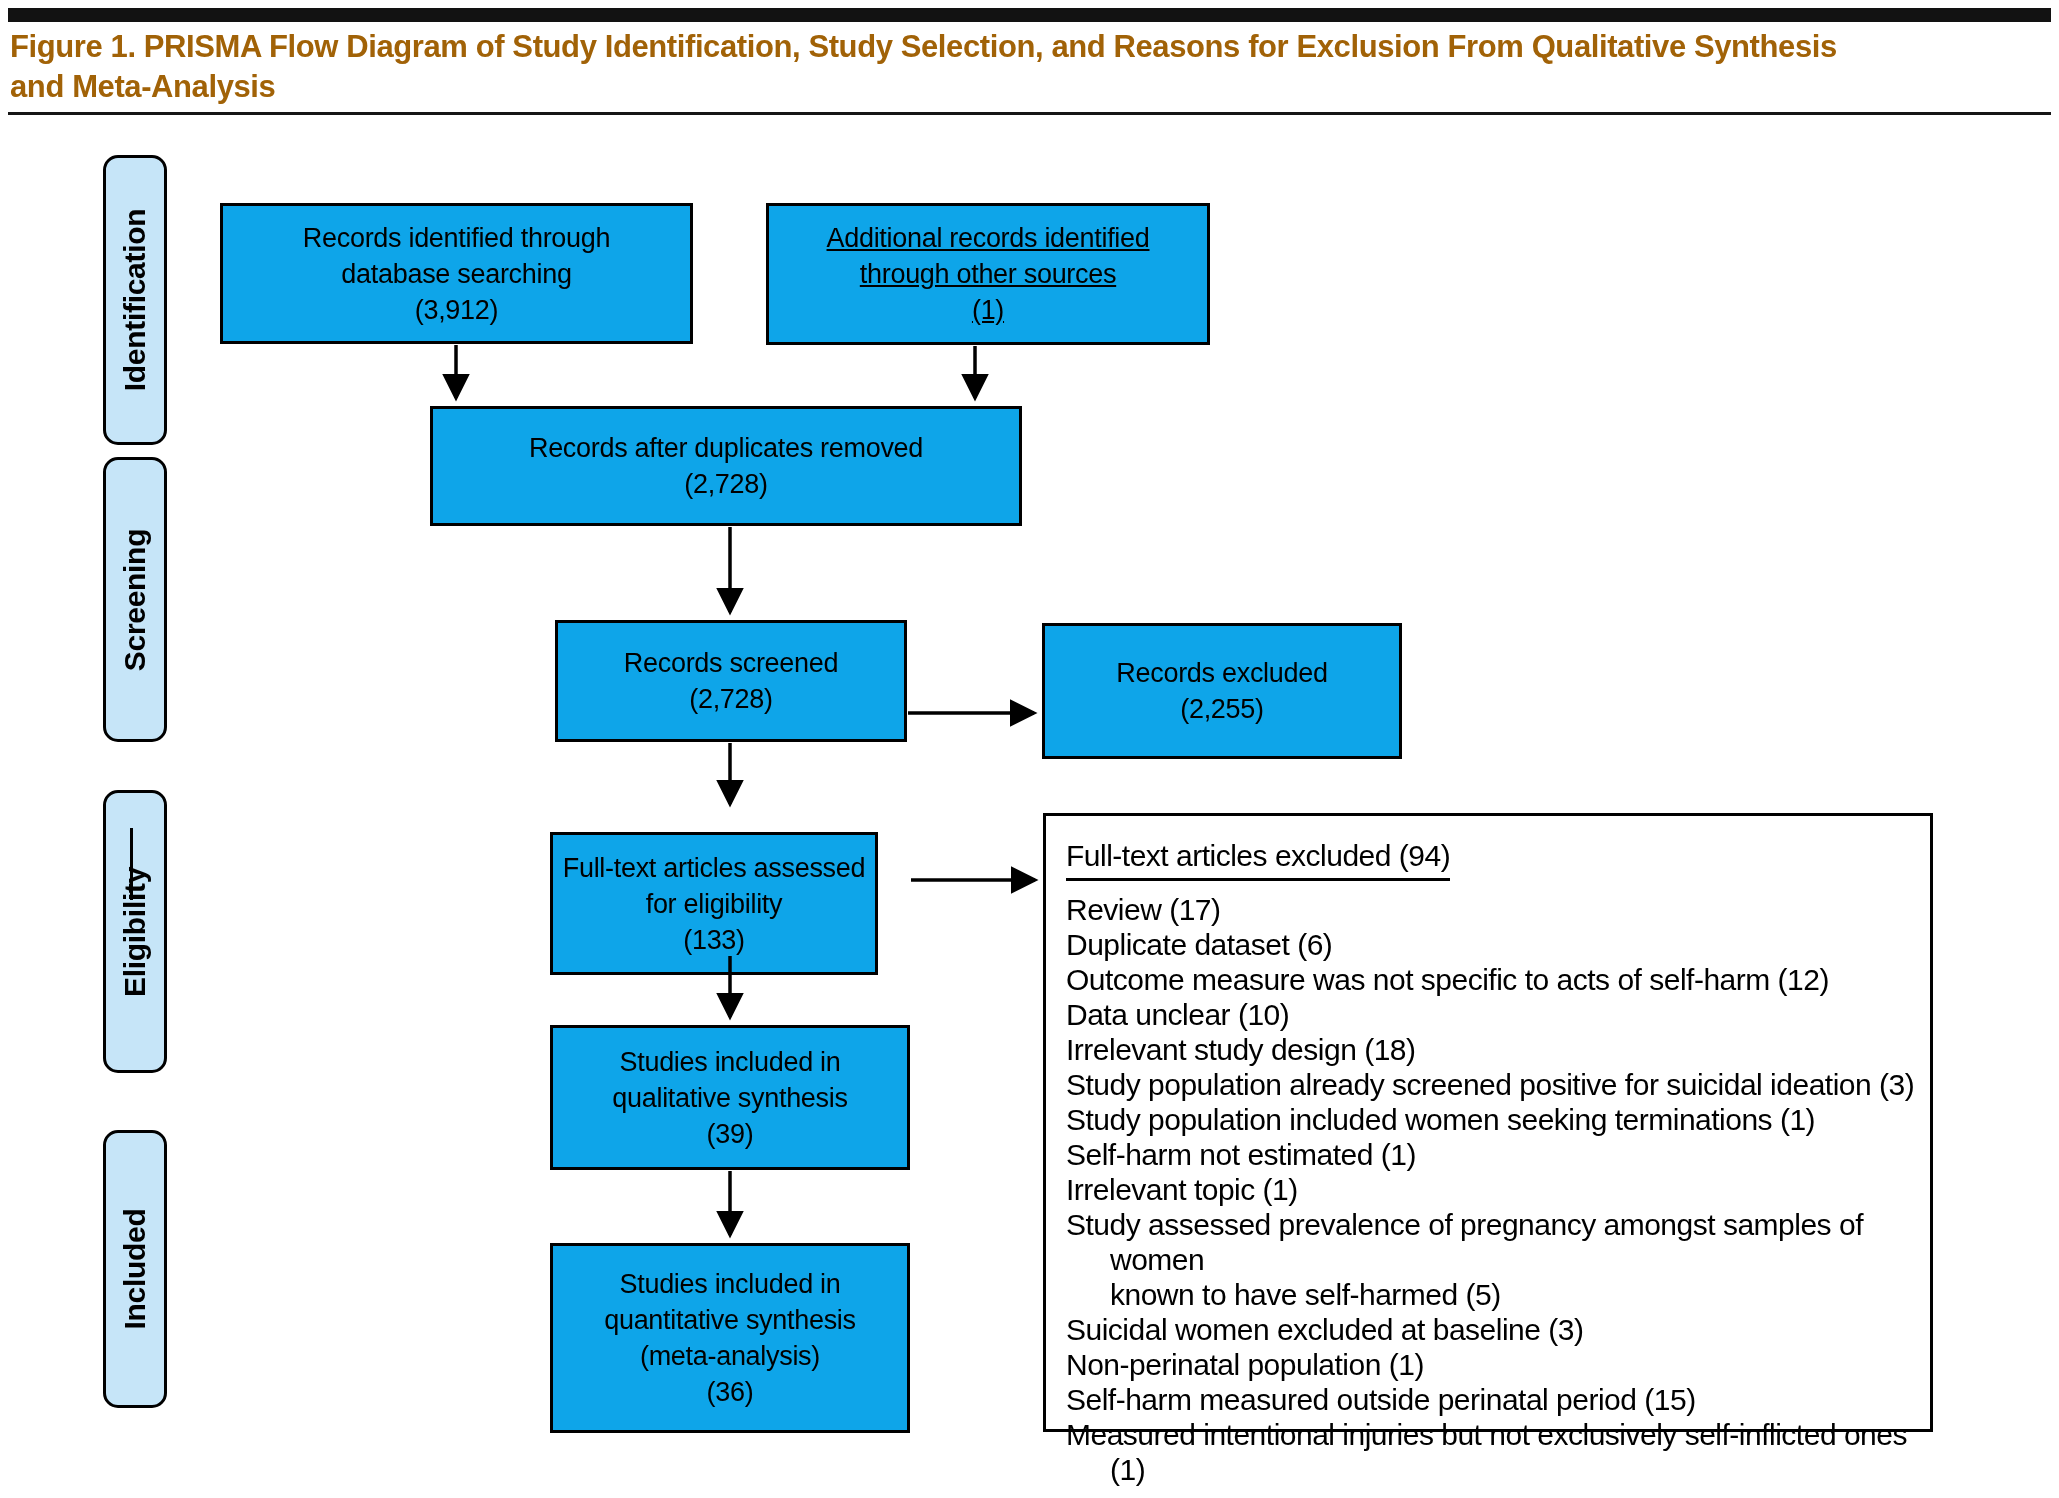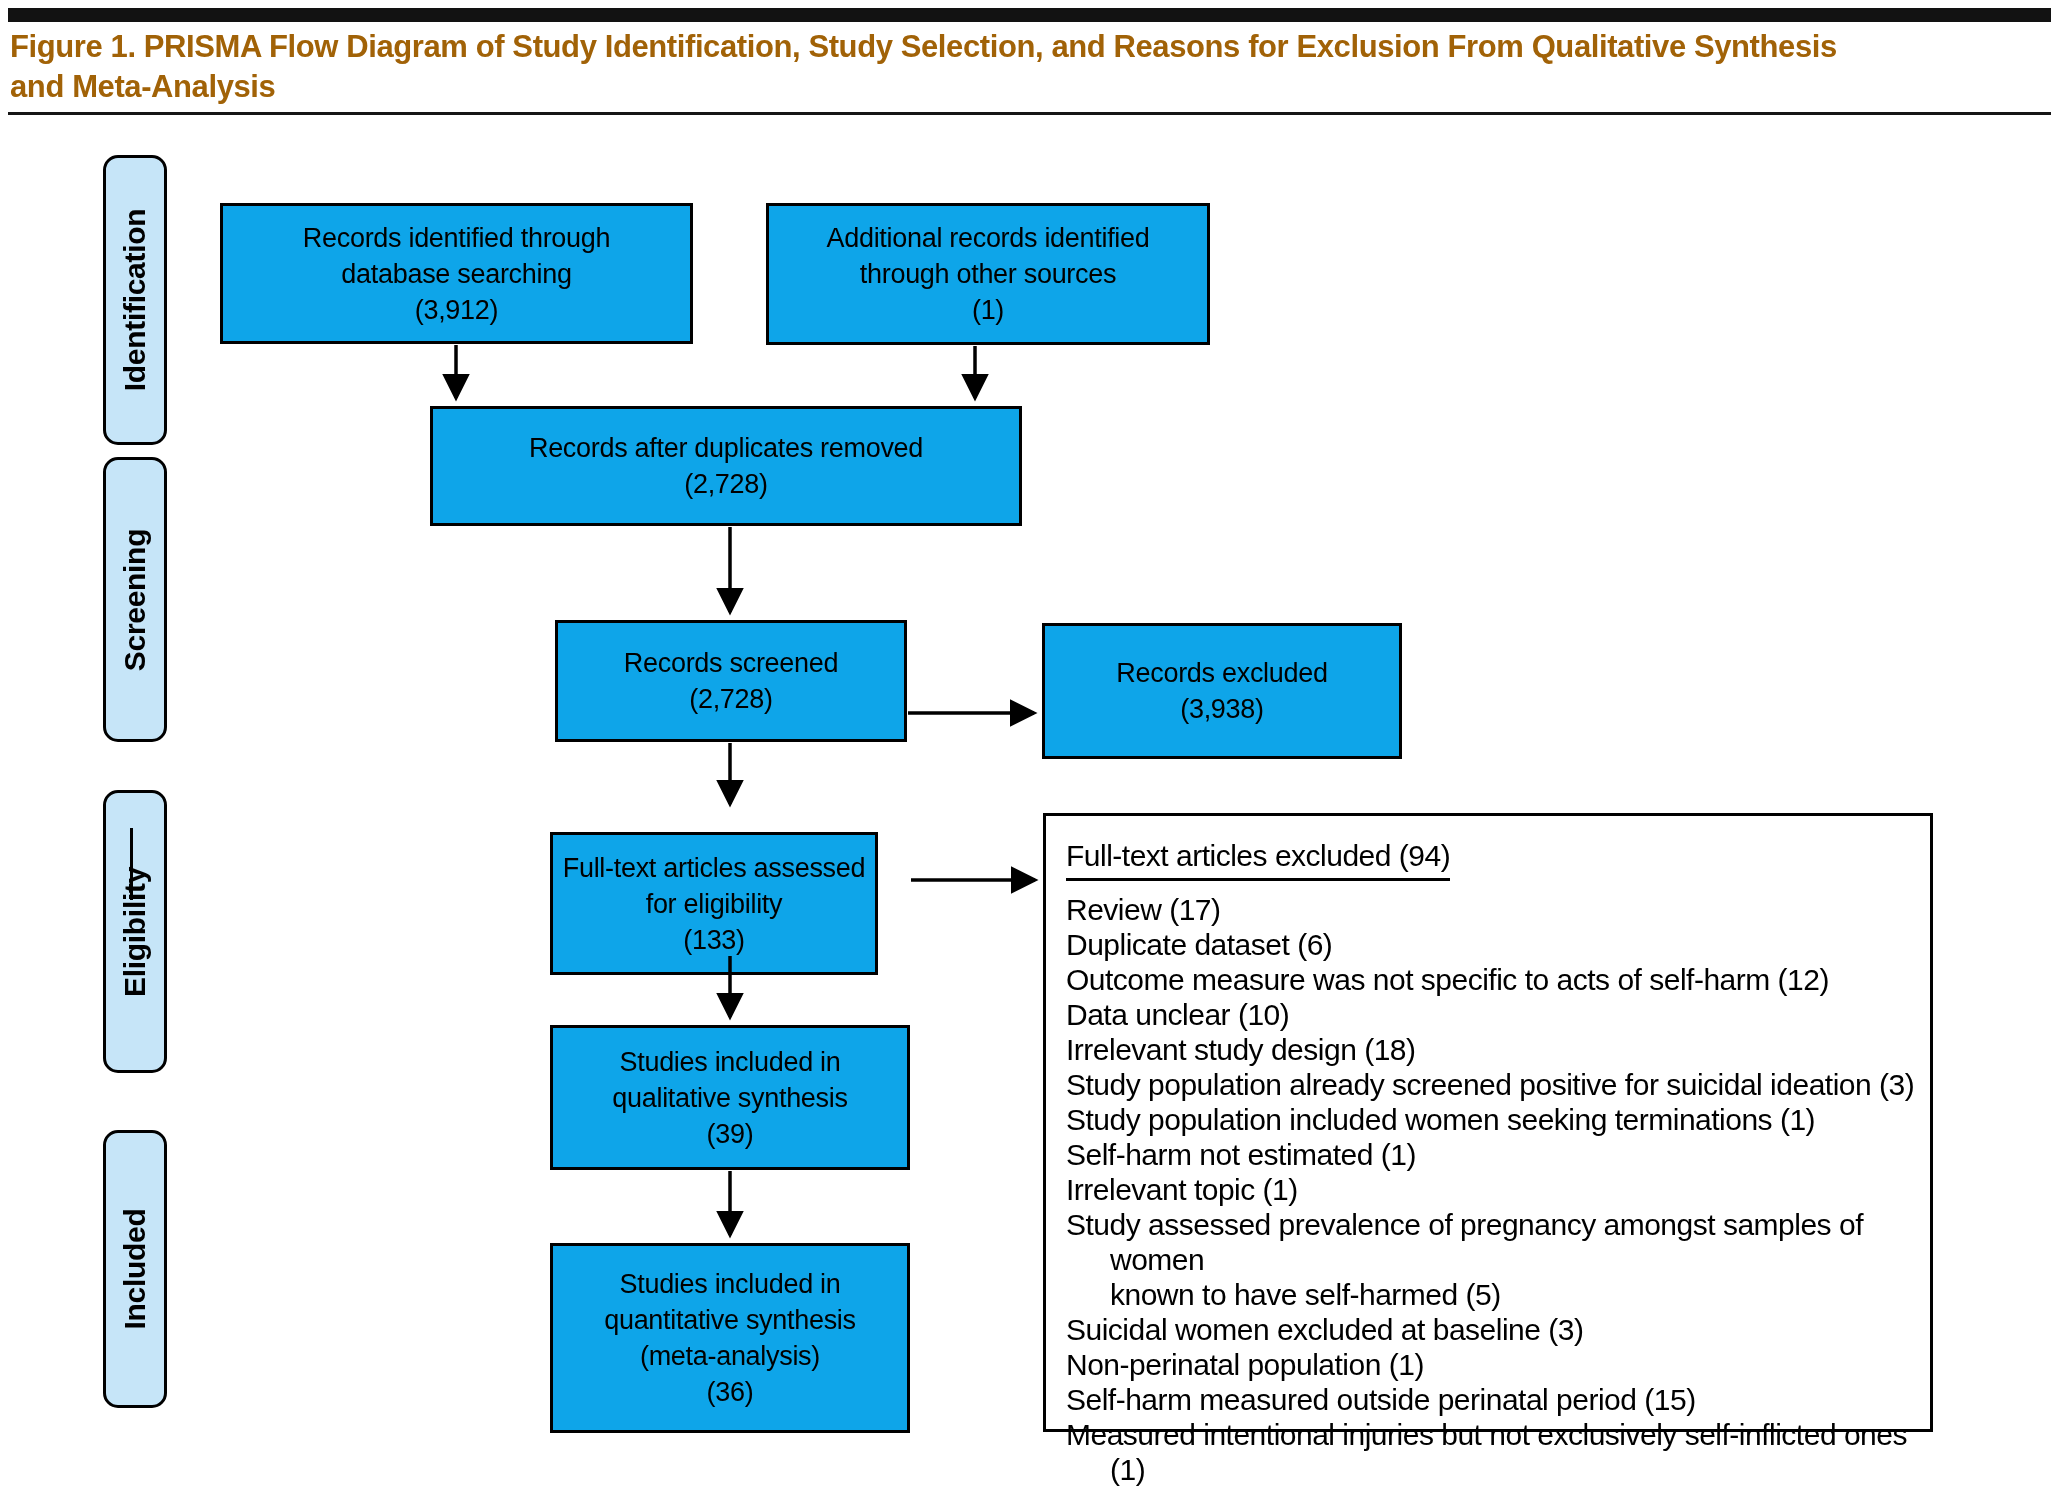--- a/index.html
+++ b/index.html
@@ -50,21 +50,21 @@
     border: 3px solid #000;
     background: #0ea5e9;
     box-sizing: border-box;
     display: flex; flex-direction: column;
     align-items: center; justify-content: center;
     text-align: center;
     font-size: 27px; line-height: 36px; letter-spacing: -0.3px;
   }
   .fbox .bline { white-space: nowrap; }
   #box-identified   { left: 220px;  top: 203px; width: 473px; height: 141px; }
-  #box-additional   { left: 766px;  top: 203px; width: 444px; height: 142px; }
+  #box-additional   { left: 766px;  top: 203px; width: 444px; height: 142px; text-decoration: underline; }
   #box-duplicates   { left: 430px;  top: 406px; width: 592px; height: 120px; text-align: center; }
   #box-screened     { left: 555px;  top: 620px; width: 352px; height: 122px; }
   #box-excluded     { left: 1042px; top: 623px; width: 360px; height: 136px; }
   #box-fulltext     { left: 550px;  top: 832px; width: 328px; height: 143px; }
   #box-qualitative  { left: 550px;  top: 1025px; width: 360px; height: 145px; }
   #box-quantitative { left: 550px;  top: 1243px; width: 360px; height: 190px; }
   #box-exclusions {
     position: absolute; left: 1043px; top: 813px; width: 890px; height: 619px;
     border: 3px solid #000; background: #fff; box-sizing: border-box;
     padding: 22px 8px 0 20px;
@@ -140,21 +140,21 @@
     <div class="bline">Records screened</div>
       </div>
     <div class="bline">(2,728)</div>
   </div>
 
   <div class="fbox" id="box-excluded">
     <div>
 
     <div class="bline">Records excluded</div>
       </div>
-    <div class="bline">(3,938)</div>
+    <div class="bline">(2,255)</div>
   </div>
 
   <div class="fbox" id="box-fulltext">
     <div>
 
     <div class="bline">Full-text articles assessed</div>
         <div class="bline">for eligibility</div>
       </div>
     <div class="bline">(133)</div>
   </div>

